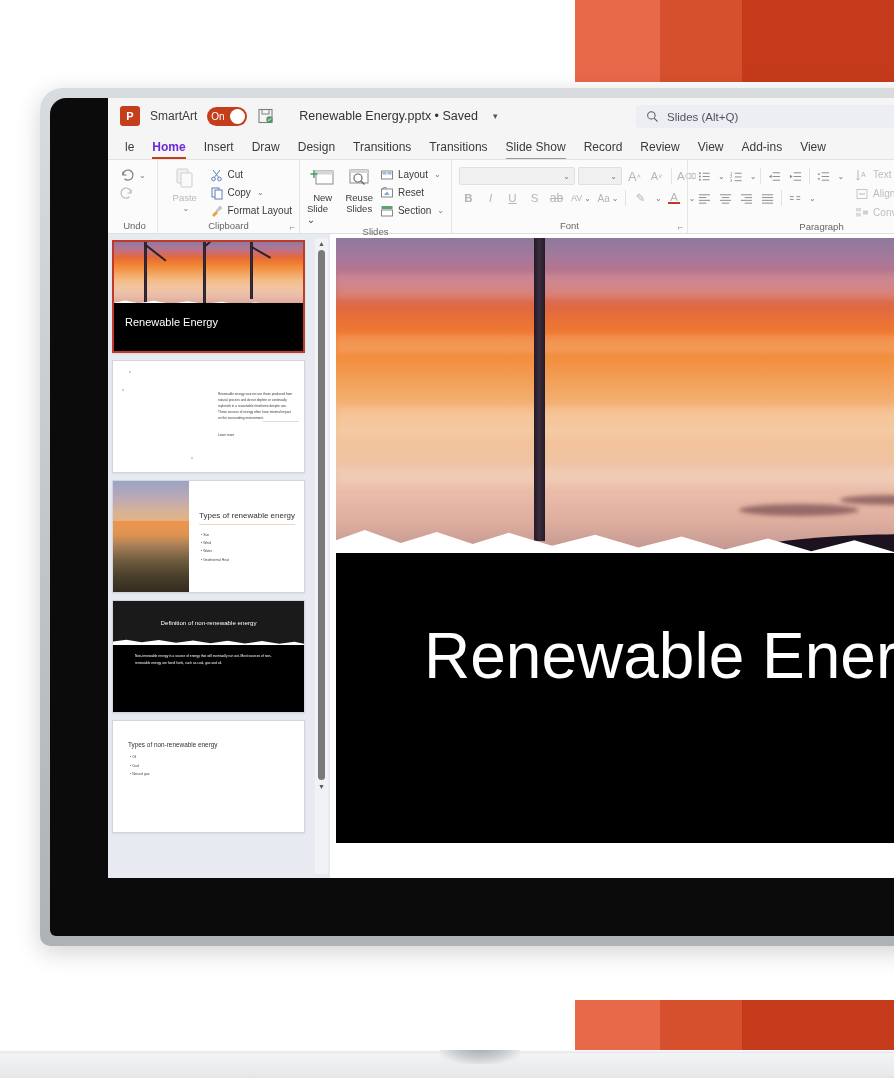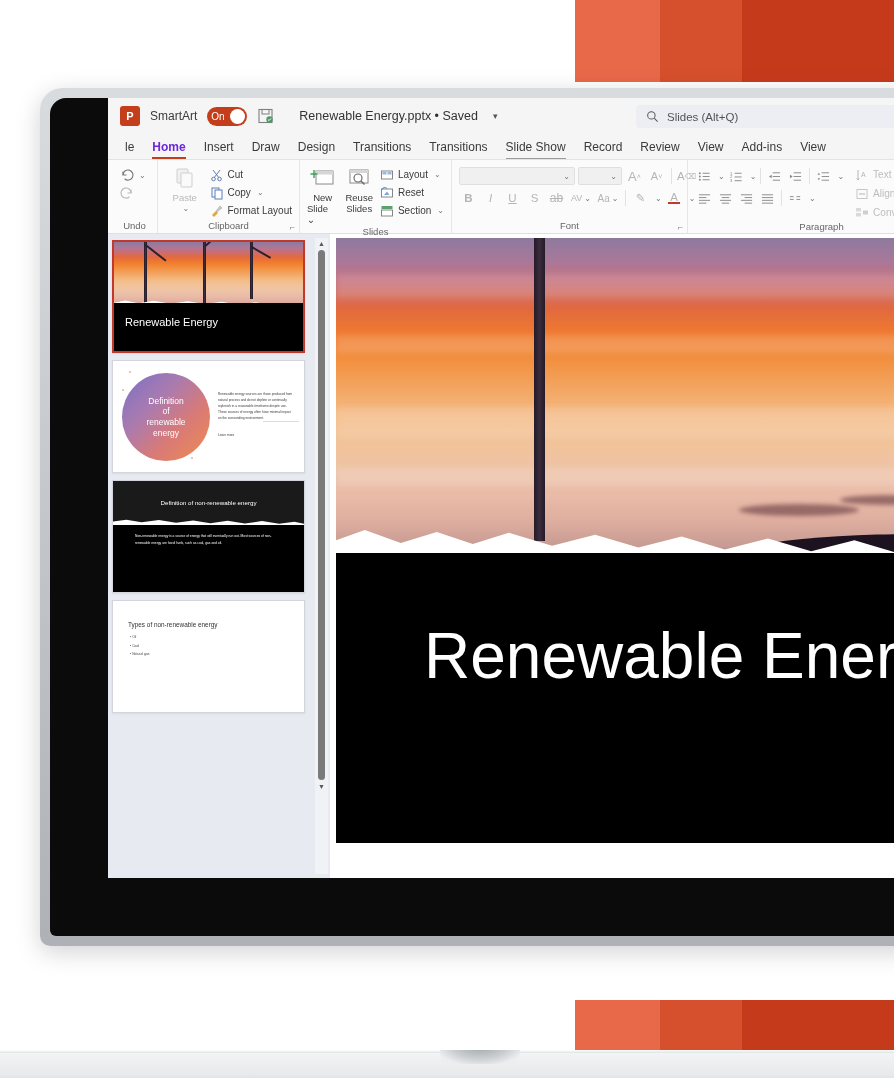--- a/index.html
+++ b/index.html
@@ -781,34 +781,37 @@
                   <div class="black-lower" style="top:56%"></div>
                 </div>
                 <div class="t1-title" style="top:68%">Renewable Energy</div>
               </div>
 
               <div class="thumb">
                 <div class="t2">
                   <div class="t2-dot" style="left:16px;top:10px"></div>
                   <div class="t2-dot" style="left:9px;top:28px"></div>
                   <div class="t2-dot" style="left:78px;top:96px"></div>
-                  <div class="t2-circle">
-                    <span>
-                      <span>Definition</span><br>
-                      <span>of</span><br>
-                      <span>renewable</span><br>
-                      <span>energy</span>
-                    </span>
-                  </div>
                   <div class="t2-body">Renewable energy sources are those produced from natural process and do not deplete or continually replenish in a reasonable timeframe despite use. These sources of energy often have minimal impact on the surrounding environment.</div>
                   <div class="t2-rule"></div>
                   <div class="t2-learn">Learn more</div>
                 </div>
               </div>
 
+              <div class="thumb">
+                <div class="t3-img"></div>
+                <div class="t3-title">Types of renewable energy</div>
+                <div class="t3-rule"></div>
+                <div class="t3-bullets">
+                  <div>• <span>Sun</span></div>
+                  <div>• <span>Wind</span></div>
+                  <div>• <span>Water</span></div>
+                  <div>• <span>Geothermal Heat</span></div>
+                </div>
+              </div>
 
               <div class="thumb">
                 <div class="t4">
                   <div class="t4-title">Definition of non-renewable energy</div>
                   <div class="t4-torn" style="clip-path:polygon(0 30%,7% 8%,15% 42%,24% 14%,33% 48%,42% 18%,51% 52%,60% 22%,69% 56%,78% 26%,87% 58%,95% 34%,100% 60%,100% 100%,0 100%)"></div>
                   <div class="t4-lower"></div>
                   <div class="t4-body">Non-renewable energy is a source of energy that will eventually run out. Most sources of non-renewable energy are fossil fuels, such as coal, gas and oil.</div>
                 </div>
               </div>
 

